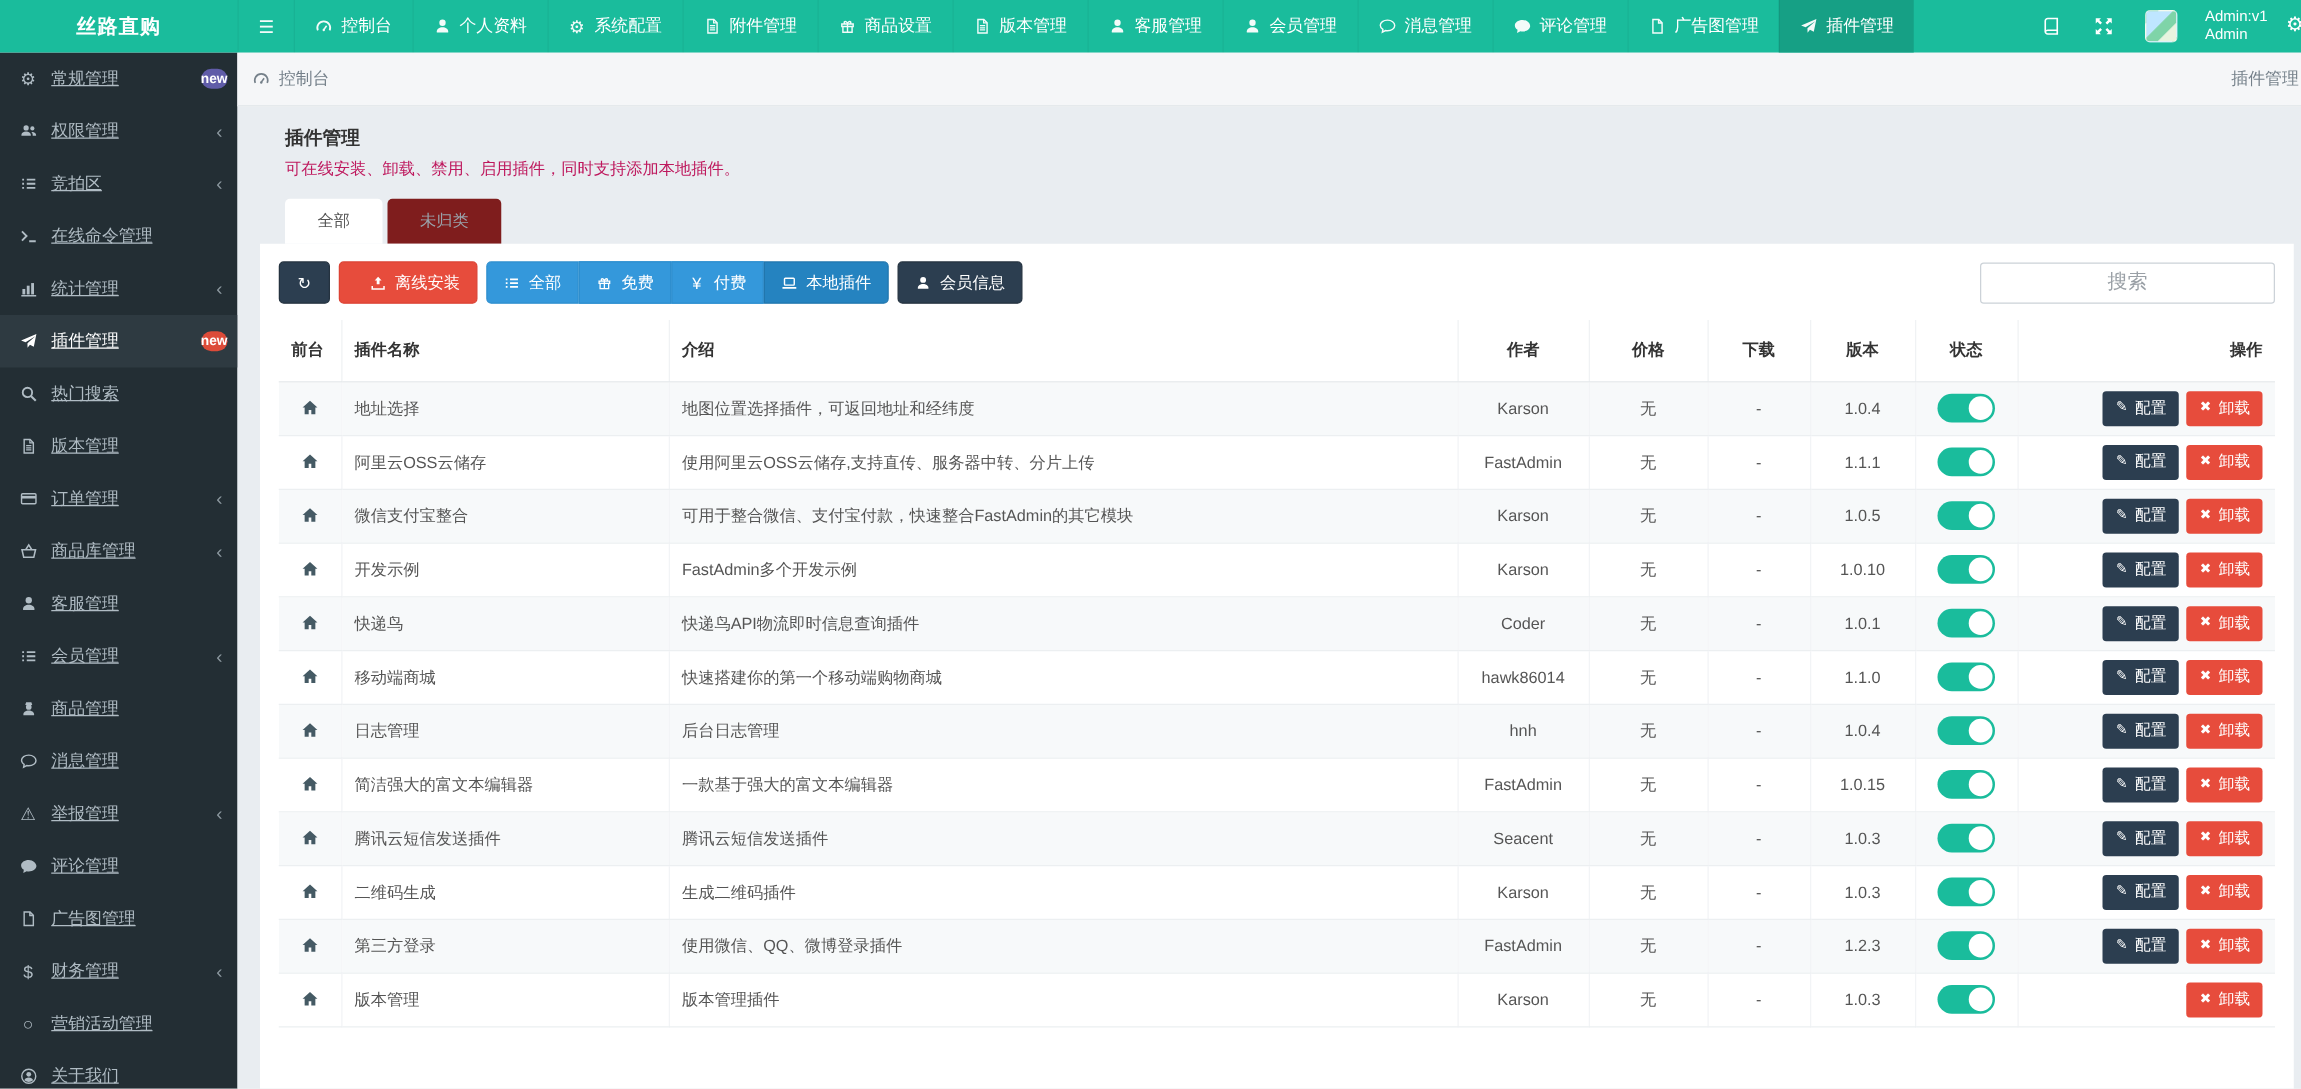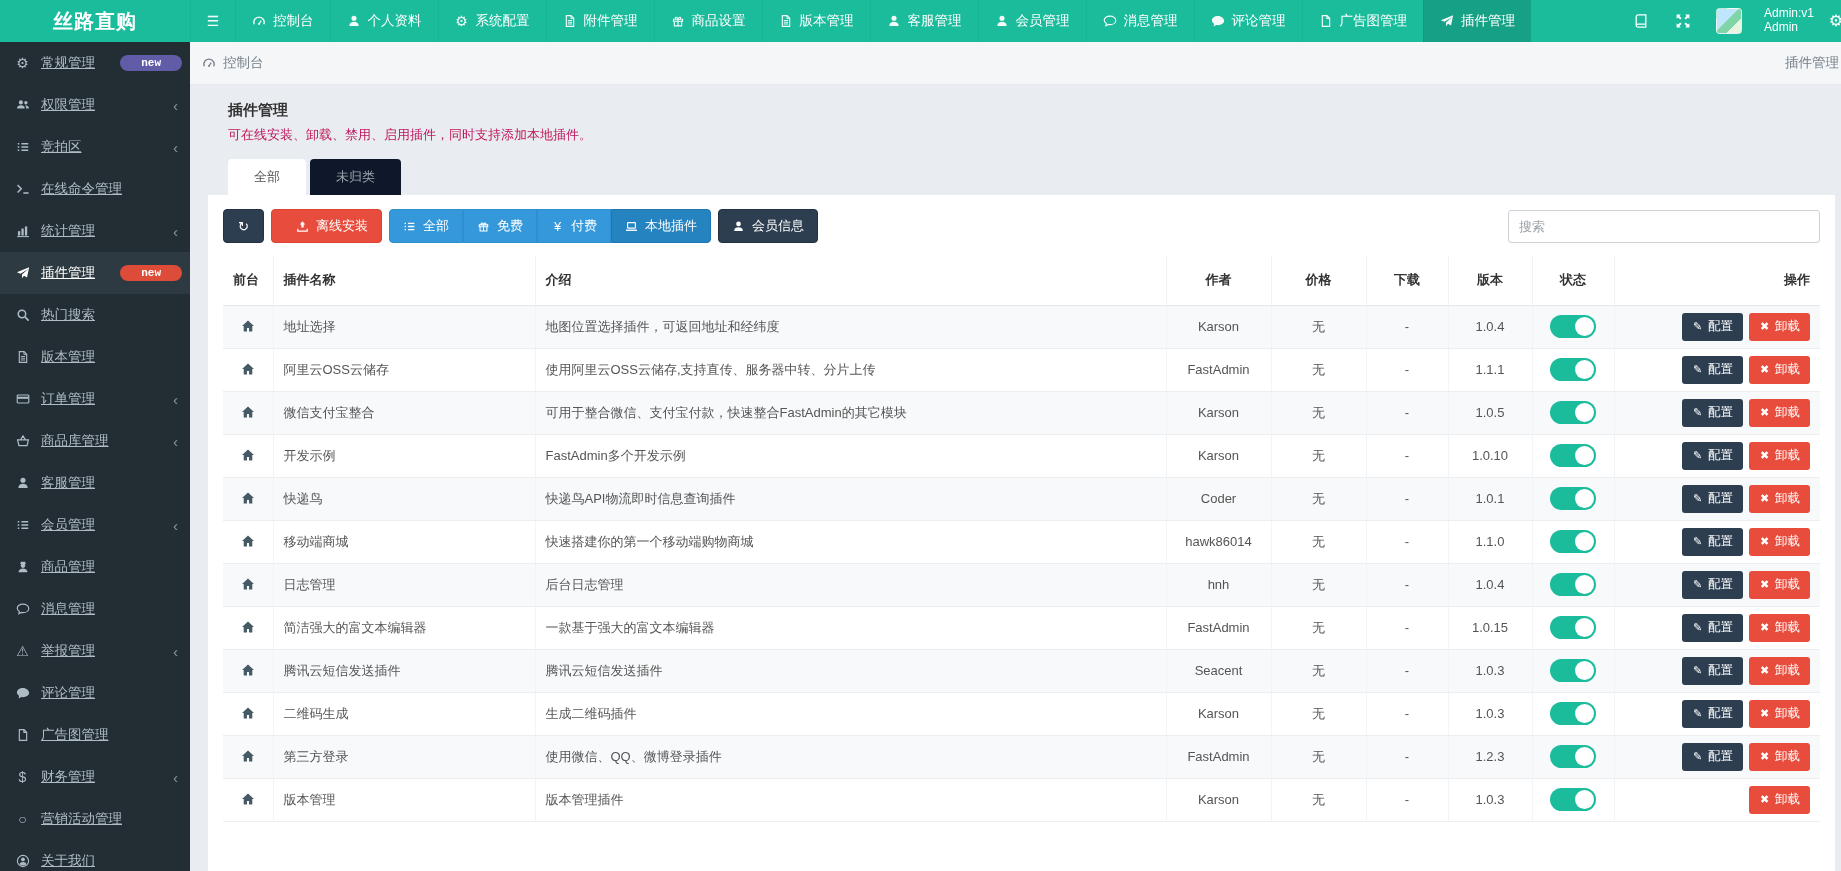--- a/index.html
+++ b/index.html
@@ -8,74 +8,74 @@
     --body-gray:#e9edf1; --toggle:#1abc9c;
   }
   *{box-sizing:border-box; margin:0; padding:0;}
   html,body{width:1841px;height:871px;overflow:hidden;}
   body{font-family:"Liberation Sans","DejaVu Sans",sans-serif;font-size:13px;color:#444;background:var(--body-gray);}
   .ic{display:inline-flex;align-items:center;justify-content:center;width:1em;height:1em;line-height:1;vertical-align:-0.12em;}
   .ic svg{width:1em;height:1em;display:block;}
 
   
   .navbar{height:42px;background:var(--green);display:flex;align-items:stretch;color:#fff;position:relative;z-index:5;}
-  .brand{width:190px;display:flex;align-items:center;justify-content:center;font-size:20px;font-weight:bold;letter-spacing:1px;flex:0 0 190px;}
+  .brand{width:190px;display:flex;align-items:center;justify-content:center;font-size:16px;font-weight:bold;letter-spacing:1px;flex:0 0 190px;}
   .nav-items{display:flex;align-items:stretch;}
   .nav-item{display:flex;align-items:center;gap:7px;padding:0 16px;font-size:13.5px;cursor:pointer;border-left:1px solid rgba(0,0,0,0.05);}
   .nav-item .ic{font-size:14px;opacity:.95;}
   .nav-item.active{background:var(--green-dark);}
   .nav-item.icon-only{padding:0 15px;font-size:15px;}
   .nav-right{margin-left:auto;display:flex;align-items:center;gap:4px;padding-right:0;}
   .nav-tool{width:38px;height:42px;display:flex;align-items:center;justify-content:center;font-size:16px;cursor:pointer;}
   .userbox{display:flex;align-items:center;gap:22px;padding:0 10px;cursor:pointer;}
   .avatar{width:26px;height:26px;border-radius:4px;background:linear-gradient(135deg,#bfe6ff 0 45%,#7fd4a8 45% 70%,#e8f4df 70%);border:1px solid rgba(255,255,255,.5);}
   .usertext{font-size:12px;line-height:1.15;color:#fff;}
   .nav-gear{width:22px;height:42px;display:flex;align-items:center;font-size:16px;margin-right:-9px;cursor:pointer;}
 
   
   .shell{display:flex;height:829px;}
   .sidebar{width:190px;flex:0 0 190px;background:var(--sidebar);overflow:hidden;}
   .side-item{height:42px;display:flex;align-items:center;gap:10px;padding:0 8px 0 14px;color:var(--sidebar-text);font-size:13.5px;cursor:pointer;position:relative;}
   .side-item .ic{font-size:14px;width:17px;flex:0 0 17px;}
   .side-item.active{background:#2e3a41;color:#fff;}
   .side-item .lbl{white-space:nowrap;text-decoration:underline;}
-  .badge{margin-left:auto;font-size:11px;color:#fff;padding:2px 21px;border-radius:9px;font-weight:bold;font-family:Liberation Mono, monospace;}
+  .badge{margin-left:auto;font-size:11px;color:#fff;padding:2px 0;border-radius:9px;font-weight:bold;}
   .chev{margin-left:auto;font-size:15px;color:#8b979e;padding-right:4px;}
 
   .main{flex:1;display:flex;flex-direction:column;background:var(--body-gray);min-width:0;}
 
   
   .bc{height:43px;background:#f5f6f8;border-bottom:1px solid #e5e9ec;display:flex;align-items:center;padding:0 2px 0 12px;color:#75808a;font-size:13.5px;}
   .bc-left{display:flex;align-items:center;gap:7px;cursor:pointer;}
   .bc-left .ic{font-size:14px;}
   .bc-right{margin-left:auto;white-space:nowrap;}
 
   
   .content{margin:0 6px 0 18px;flex:1;display:flex;flex-direction:column;min-height:0;}
   .panel-head{padding:16px 2px 0 20px;}
   .p-title{font-size:15px;font-weight:bold;color:#333;}
   .p-sub{font-size:13px;color:#be185d;margin-top:6px;}
   .tabs{display:flex;margin-top:15px;}
-  .tab{padding:9px 26px;font-size:13px;border-radius:4px 4px 0 0;cursor:pointer;color:#9aa3ab;background:#0f172a;margin-right:4px;}
+  .tab{padding:9px 26px;font-size:13px;border-radius:4px 4px 0 0;cursor:pointer;color:#9aa3ab;background:#7f1d1d;margin-right:4px;}
   .tab.active{background:#fff;color:#555;}
   .panel-body{background:#fff;flex:1;padding:14px 15px;min-height:0;}
 
   
   .toolbar{display:flex;align-items:center;}
   .tb-left{display:flex;align-items:center;}
   .btn{height:34px;display:inline-flex;align-items:center;gap:7px;padding:0 13px;border-radius:4px;color:#fff;font-size:13px;cursor:pointer;border:1px solid transparent;margin-right:7px;white-space:nowrap;}
   .btn .ic{font-size:13px;}
   .btn.dark{background:var(--dark);border-color:#24323f;}
   .btn.red{background:var(--red);border-color:#dc4334;padding-left:24px;}
   .btn.blue{background:var(--blue);border-color:#2e8ece;margin-right:0;border-radius:0;}
   .btn.blue-active{background:var(--blue-active);border-color:#2176ad;margin-right:0;border-radius:0;}
   .group{display:flex;margin-right:7px;}
   .group .btn:first-child{border-radius:4px 0 0 4px;}
   .group .btn:last-child{border-radius:0 4px 4px 0;}
-  .search{margin-left:auto;width:312px;height:33px;border:1px solid #ccd2d8;border-radius:3px;padding:0 10px;font-size:13px;color:#555;outline:none;font-family:inherit;}
+  .search{margin-left:auto;width:236px;height:33px;border:1px solid #ccd2d8;border-radius:3px;padding:0 10px;font-size:16px;color:#555;outline:none;font-family:inherit;text-align:center;}
   .search::placeholder{color:#9aa0a6;}
 
   
   table.grid{width:100%;border-collapse:collapse;margin-top:13px;table-layout:fixed;}
   .grid th{font-weight:bold;color:#333;font-size:13px;height:49px;border-bottom:1px solid #e3e7ea;border-right:1px solid #f0f2f4;padding:0 10px;}
   .grid th:last-child,.grid td:last-child{border-right:none;}
   .grid td{height:43px;border-bottom:1px solid #eceff1;border-right:1px solid #f2f4f6;padding:0 10px;font-size:13px;color:#555;overflow:hidden;white-space:nowrap;}
   .grid tbody tr:nth-child(odd){background:#f7f9fa;}
   .al{text-align:left;} .ac{text-align:center;} .ar{text-align:right;}
   .home-link{color:#455a64;font-size:14px;cursor:pointer;}

